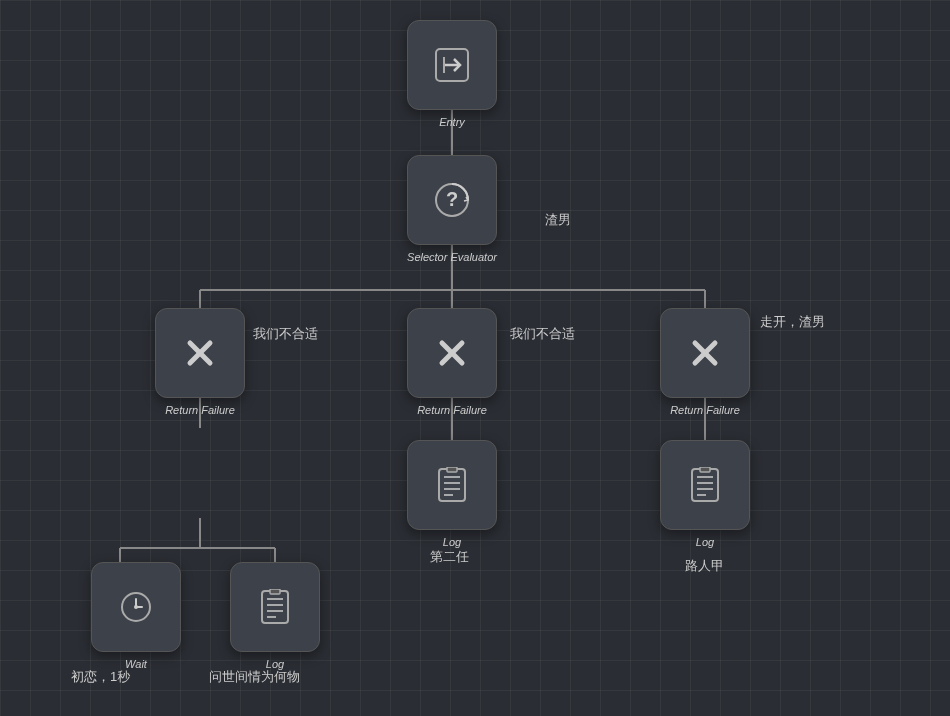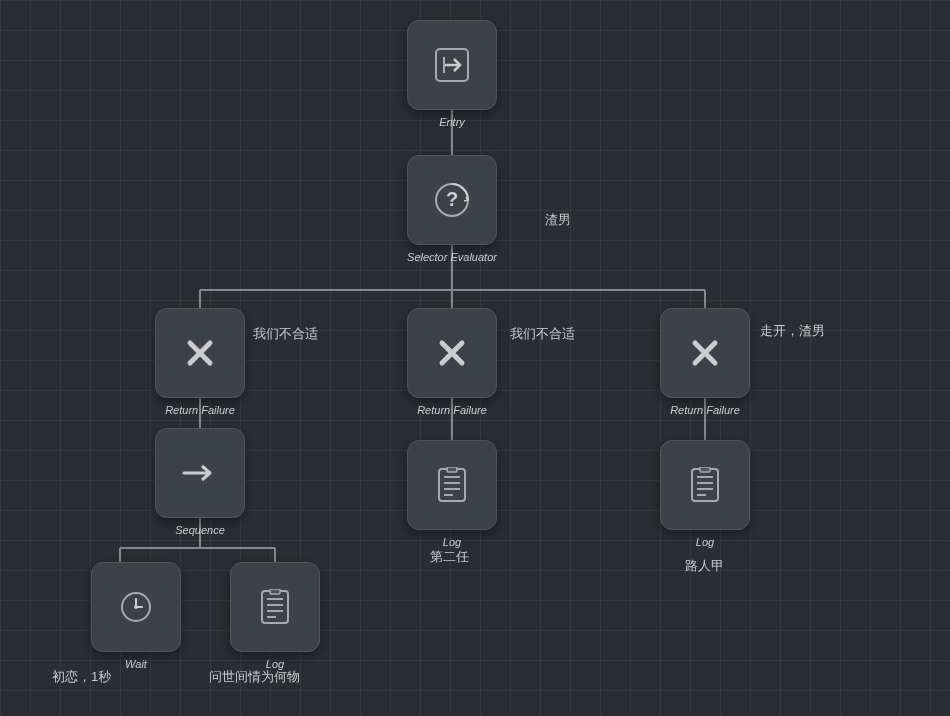--- a/index.html
+++ b/index.html
@@ -165,31 +165,22 @@
 
   <div class="node" style="left:660px; top:308px;">
     <div class="node-box">
       <svg width="36" height="36" viewBox="0 0 36 36">
         <line x1="8" y1="8" x2="28" y2="28" stroke="#ccc" stroke-width="5" stroke-linecap="round"></line>
         <line x1="28" y1="8" x2="8" y2="28" stroke="#ccc" stroke-width="5" stroke-linecap="round"></line>
       </svg>
     </div>
     <div class="node-label">Return Failure</div>
   </div>
-  <div class="cn-label" style="left:760px; top:322px;">走开，渣男</div>
-
-  <div class="node" style="left:155px; top:428px;">
-    <div class="node-box">
-      <svg width="36" height="28" viewBox="0 0 36 28">
-        <line x1="2" y1="14" x2="26" y2="14" stroke="#ccc" stroke-width="3" stroke-linecap="round"></line>
-        <polyline points="20,7 28,14 20,21" fill="none" stroke="#ccc" stroke-width="3" stroke-linejoin="round"></polyline>
-      </svg>
-    </div>
-    <div class="node-label">Sequence</div>
-  </div>
+  <div class="cn-label" style="left:760px; top:313px;">走开，渣男</div>
+
 
   <div class="node" style="left:407px; top:440px;">
     <div class="node-box">
       <svg width="34" height="36" viewBox="0 0 34 36">
         <rect x="4" y="2" width="26" height="32" rx="3" fill="none" stroke="#aaa" stroke-width="2"></rect>
         <line x1="9" y1="10" x2="25" y2="10" stroke="#ccc" stroke-width="1.5"></line>
         <line x1="9" y1="16" x2="25" y2="16" stroke="#ccc" stroke-width="1.5"></line>
         <line x1="9" y1="22" x2="25" y2="22" stroke="#ccc" stroke-width="1.5"></line>
         <line x1="9" y1="28" x2="18" y2="28" stroke="#ccc" stroke-width="1.5"></line>
         <rect x="12" y="0" width="10" height="5" rx="1" fill="#555" stroke="#aaa" stroke-width="1.5"></rect>
@@ -218,21 +209,21 @@
     <div class="node-box">
       <svg width="36" height="36" viewBox="0 0 36 36">
         <circle cx="18" cy="18" r="14" fill="none" stroke="#aaa" stroke-width="2"></circle>
         <line x1="18" y1="18" x2="18" y2="10" stroke="#ccc" stroke-width="2" stroke-linecap="round"></line>
         <line x1="18" y1="18" x2="24" y2="18" stroke="#ccc" stroke-width="2" stroke-linecap="round"></line>
         <circle cx="18" cy="18" r="2" fill="#ccc"></circle>
       </svg>
     </div>
     <div class="node-label">Wait</div>
   </div>
-  <div class="cn-label" style="left:52px; top:668px;">初恋，1秒</div>
+  <div class="cn-label" style="left:71px; top:668px;">初恋，1秒</div>
 
   <div class="node" style="left:230px; top:562px;">
     <div class="node-box">
       <svg width="34" height="36" viewBox="0 0 34 36">
         <rect x="4" y="2" width="26" height="32" rx="3" fill="none" stroke="#aaa" stroke-width="2"></rect>
         <line x1="9" y1="10" x2="25" y2="10" stroke="#ccc" stroke-width="1.5"></line>
         <line x1="9" y1="16" x2="25" y2="16" stroke="#ccc" stroke-width="1.5"></line>
         <line x1="9" y1="22" x2="25" y2="22" stroke="#ccc" stroke-width="1.5"></line>
         <line x1="9" y1="28" x2="18" y2="28" stroke="#ccc" stroke-width="1.5"></line>
         <rect x="12" y="0" width="10" height="5" rx="1" fill="#555" stroke="#aaa" stroke-width="1.5"></rect>

